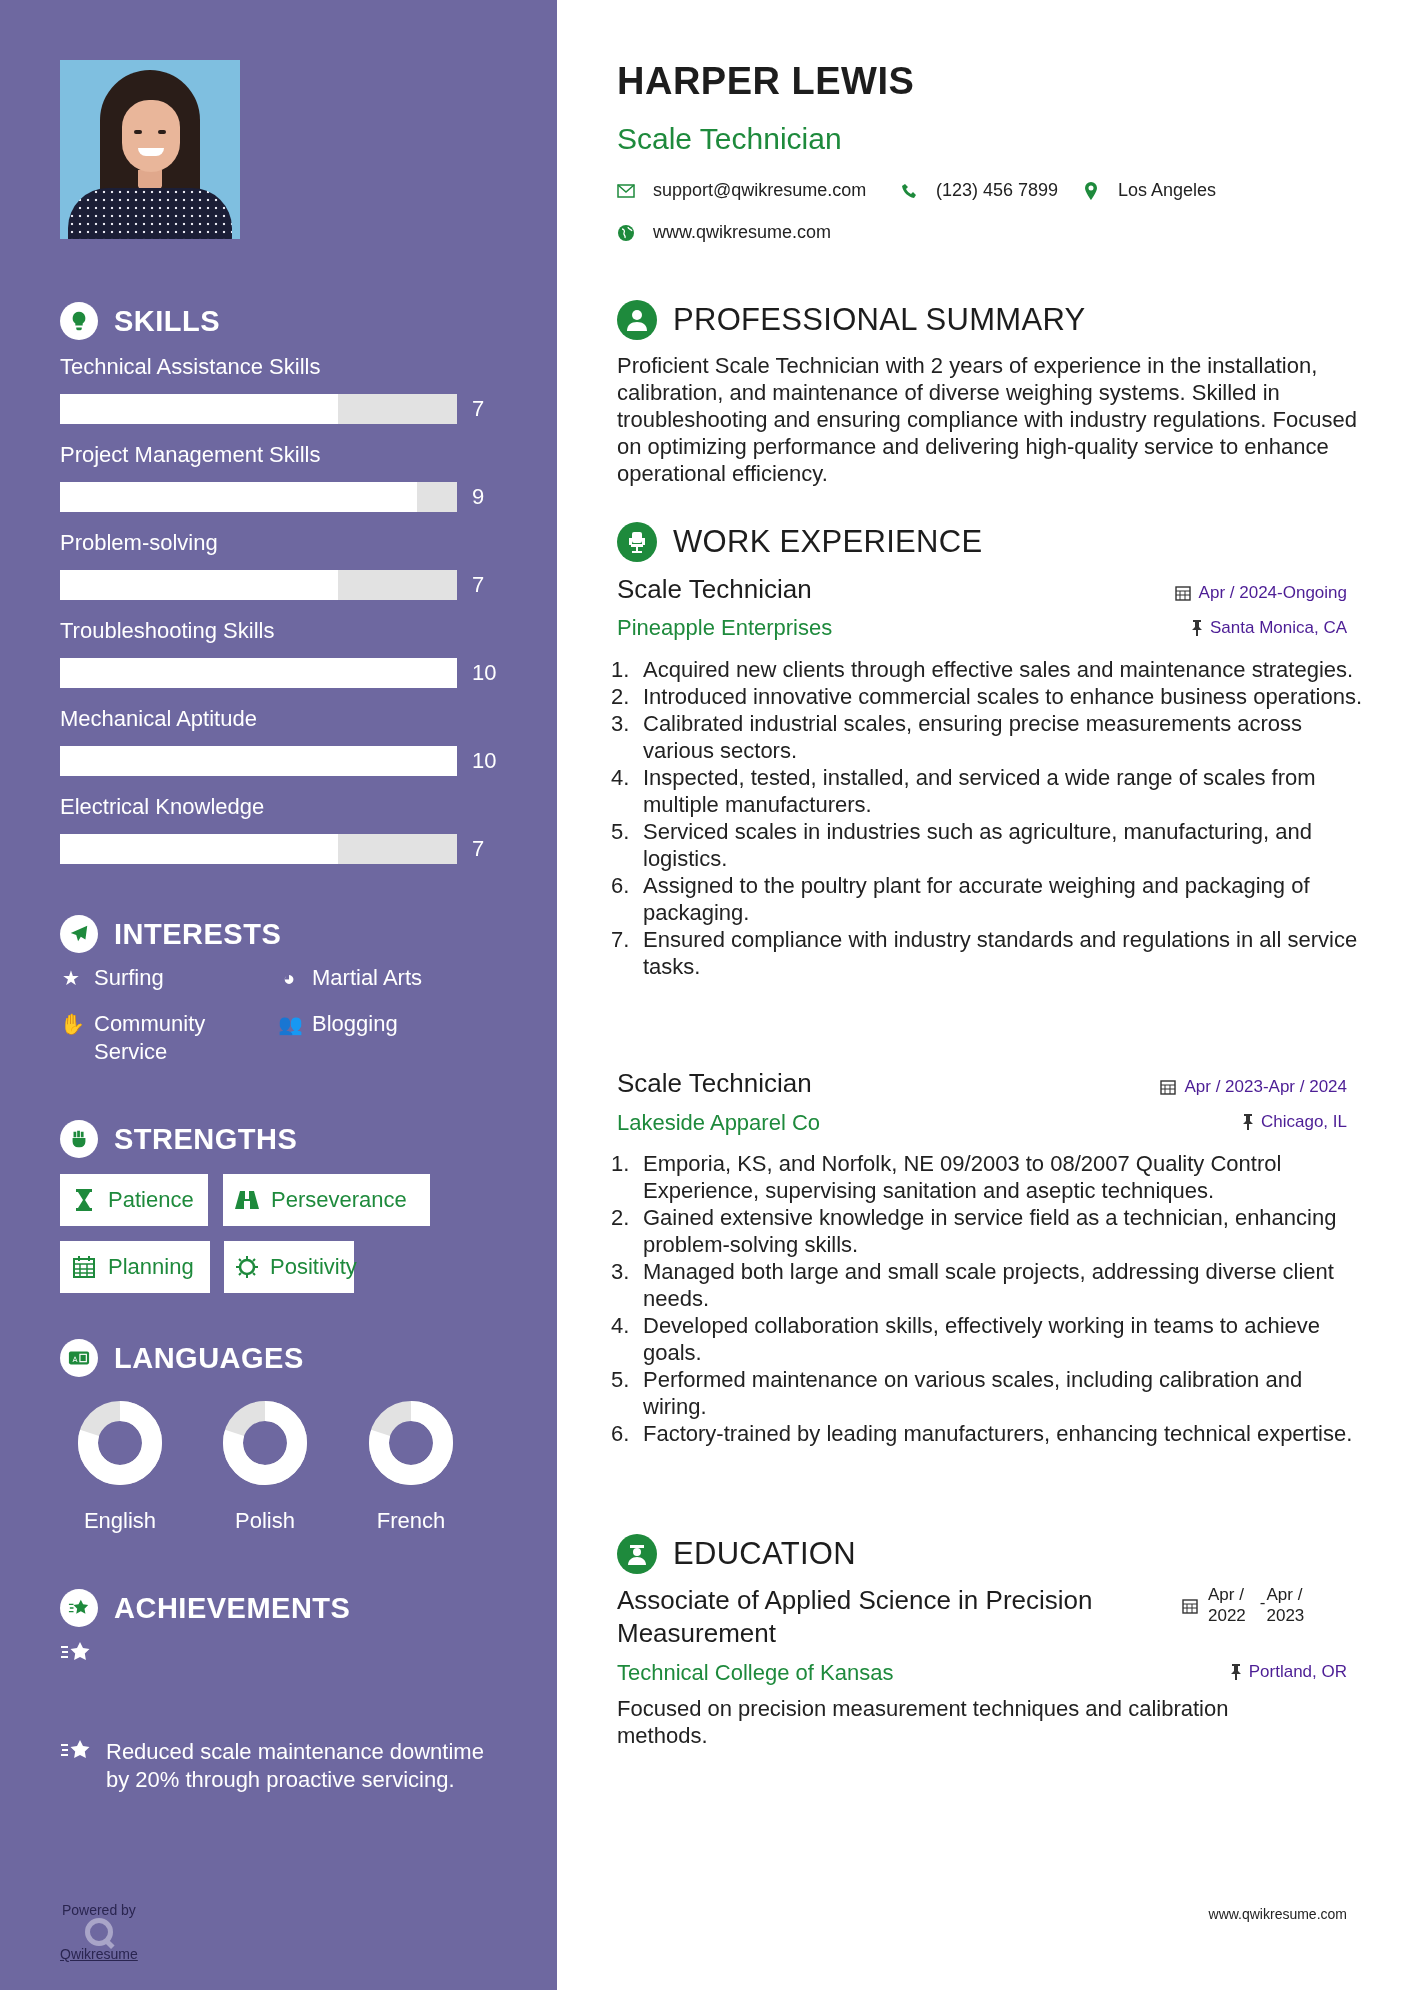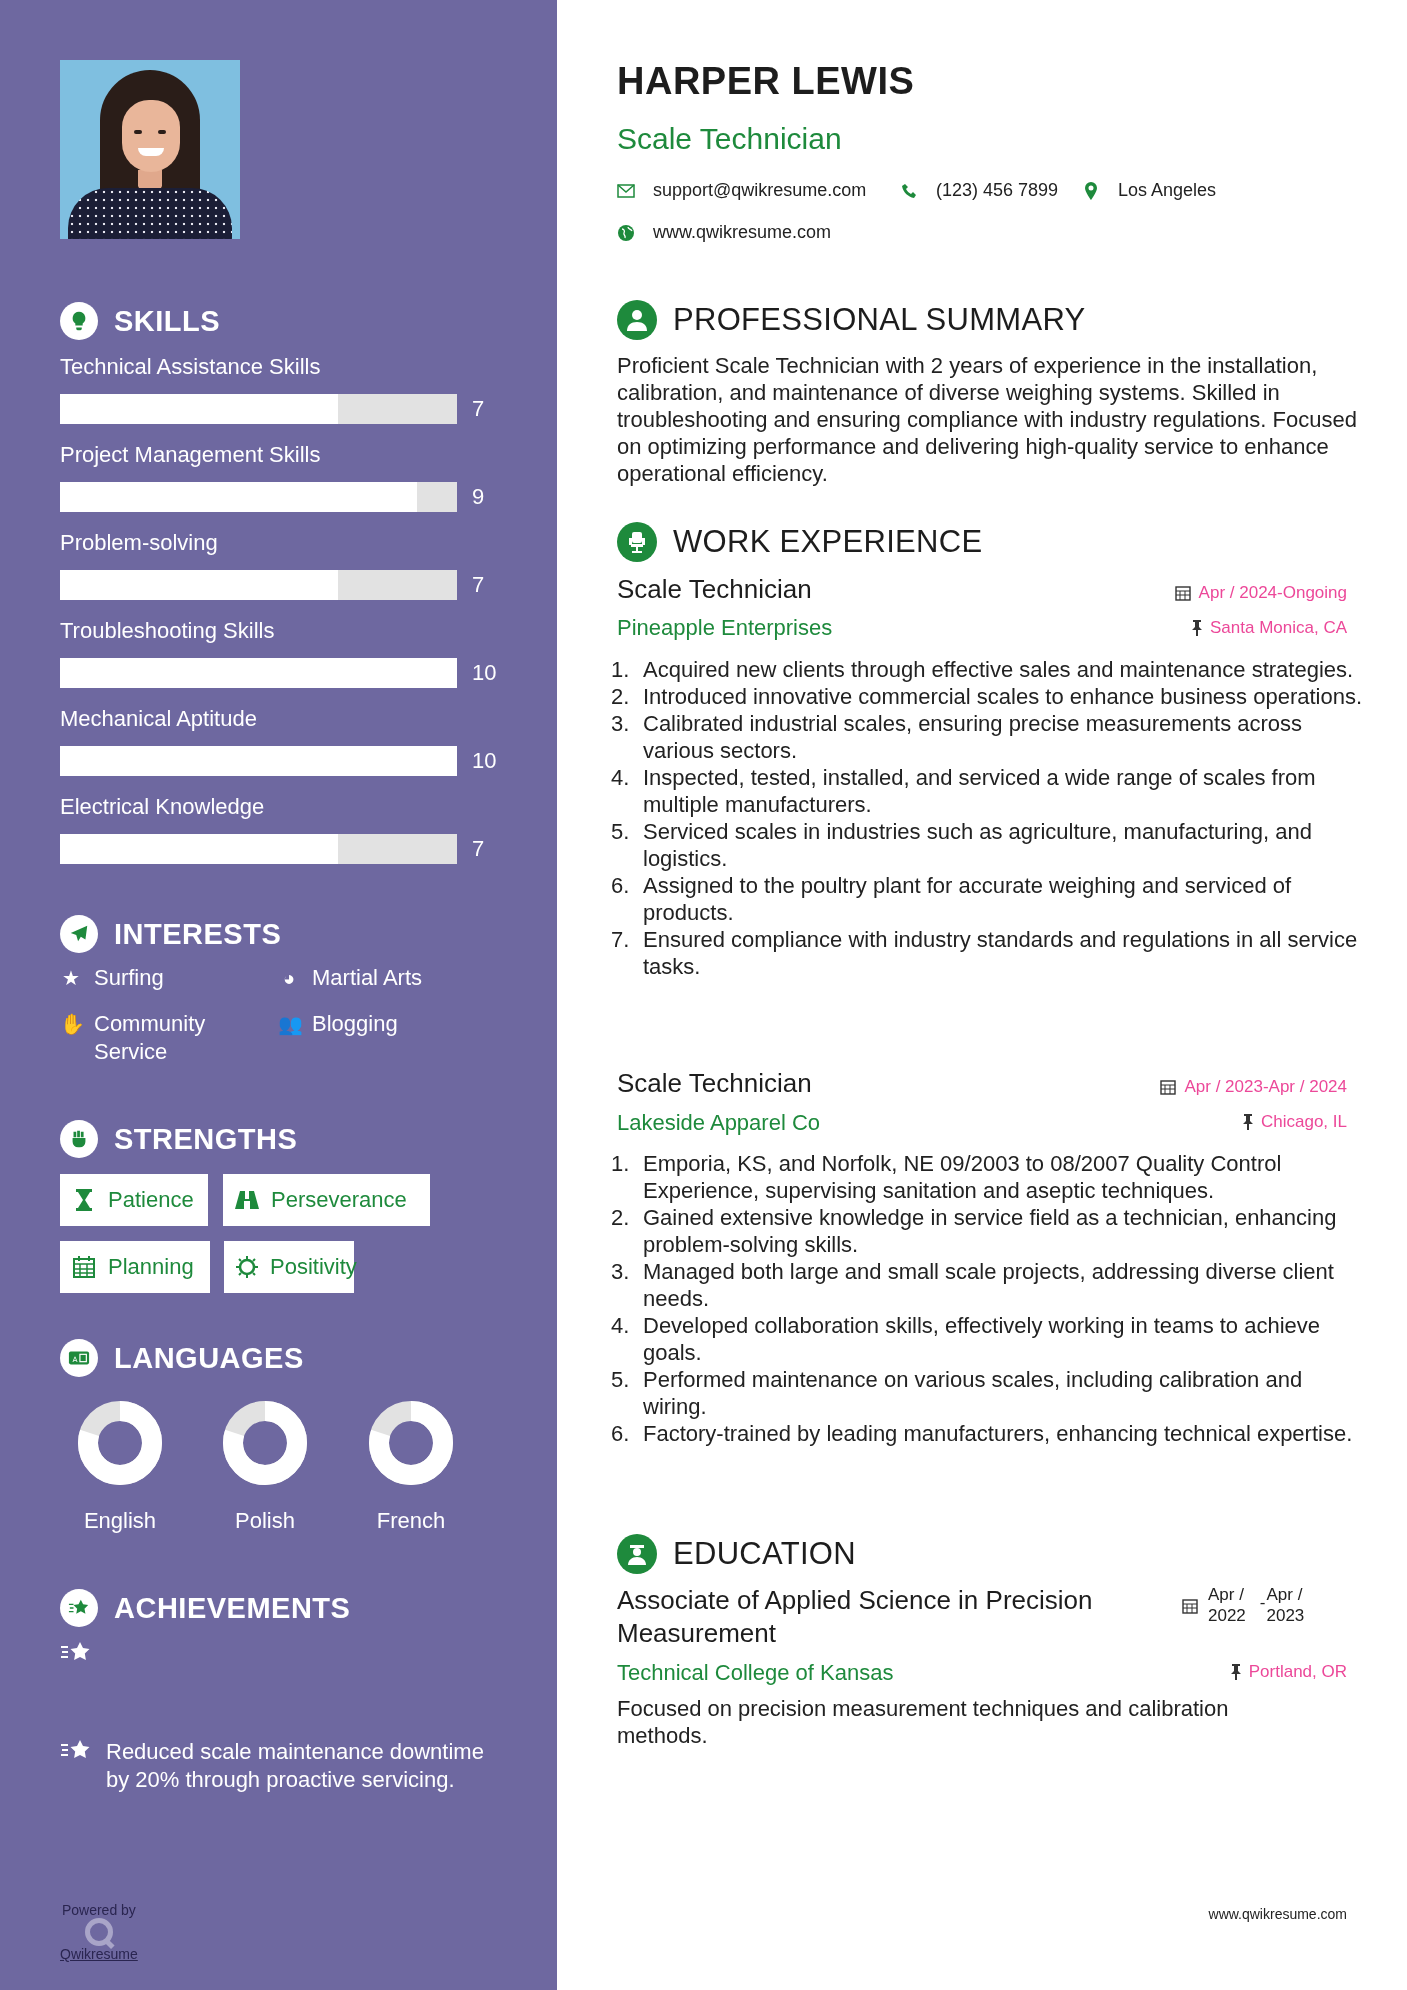--- a/index.html
+++ b/index.html
@@ -55,21 +55,21 @@
 
   .m-head { position: absolute; left: 60px; display: flex; align-items: center; }
   .m-head .ic { width: 40px; height: 40px; border-radius: 50%; background: #1e8a3c; display: flex; align-items: center; justify-content: center; margin-right: 16px; }
   .m-head .ic svg { width: 22px; height: 24px; }
   .m-head .t { font-size: 31px; color: #1d1d1d; font-weight: normal; letter-spacing: 0.3px; }
 
   .para { position: absolute; left: 60px; width: 740px; font-size: 22px; line-height: 27px; color: #222; }
 
   .job-title { position: absolute; left: 60px; font-size: 26px; color: #1d1d1d; }
   .company { position: absolute; left: 60px; font-size: 22px; color: #1e8a3c; }
-  .meta { position: absolute; right: 60px; font-size: 17px; color: #ec4899; display: flex; align-items: center; }
+  .meta { position: absolute; right: 60px; font-size: 17px; color: #4c1d95; display: flex; align-items: center; }
   .meta .ico { margin-right: 8px; display: flex; }
 
   ol.duties { position: absolute; left: 60px; width: 750px; font-size: 22px; line-height: 27px; color: #222; list-style: none; counter-reset: d; }
   ol.duties li { position: relative; padding-left: 26px; counter-increment: d; }
   ol.duties li::before { content: counter(d) "."; position: absolute; left: -6px; }
 
   .edu-title { position: absolute; left: 60px; top: 1584px; width: 560px; font-size: 26px; line-height: 33px; color: #1d1d1d; }
   .edu-date { position: absolute; left: 625px; top: 1584px; display: flex; font-size: 17px; line-height: 21px; color: #222; }
 
   .footer-url { position: absolute; right: 60px; top: 1906px; font-size: 14px; color: #222; }
@@ -354,21 +354,21 @@
         </svg>
       </span>
     <span>Santa Monica, CA</span>
   </div>
   <ol class="duties" style="top:656px">
     <li>Acquired new clients through effective sales and maintenance strategies.</li>
     <li>Introduced innovative commercial scales to enhance business operations.</li>
     <li>Calibrated industrial scales, ensuring precise measurements across various sectors.</li>
     <li>Inspected, tested, installed, and serviced a wide range of scales from multiple manufacturers.</li>
     <li>Serviced scales in industries such as agriculture, manufacturing, and logistics.</li>
-    <li>Assigned to the poultry plant for accurate weighing and serviced of products.</li>
+    <li>Assigned to the poultry plant for accurate weighing and packaging of packaging.</li>
     <li>Ensured compliance with industry standards and regulations in all service tasks.</li>
   </ol>
 
   <div class="job-title" style="top:1068px">Scale Technician</div>
   <div class="meta" style="top:1077px">
     <span class="ico">
         <svg width="16" height="16" viewBox="0 0 16 16">
           <rect x="1" y="2" width="14" height="13" fill="none" stroke="#333" stroke-width="1.4"></rect>
           <path d="M1 6h14M5 6v9M10 6v9M1 10h14" stroke="#333" stroke-width="1"></path>
         </svg>

